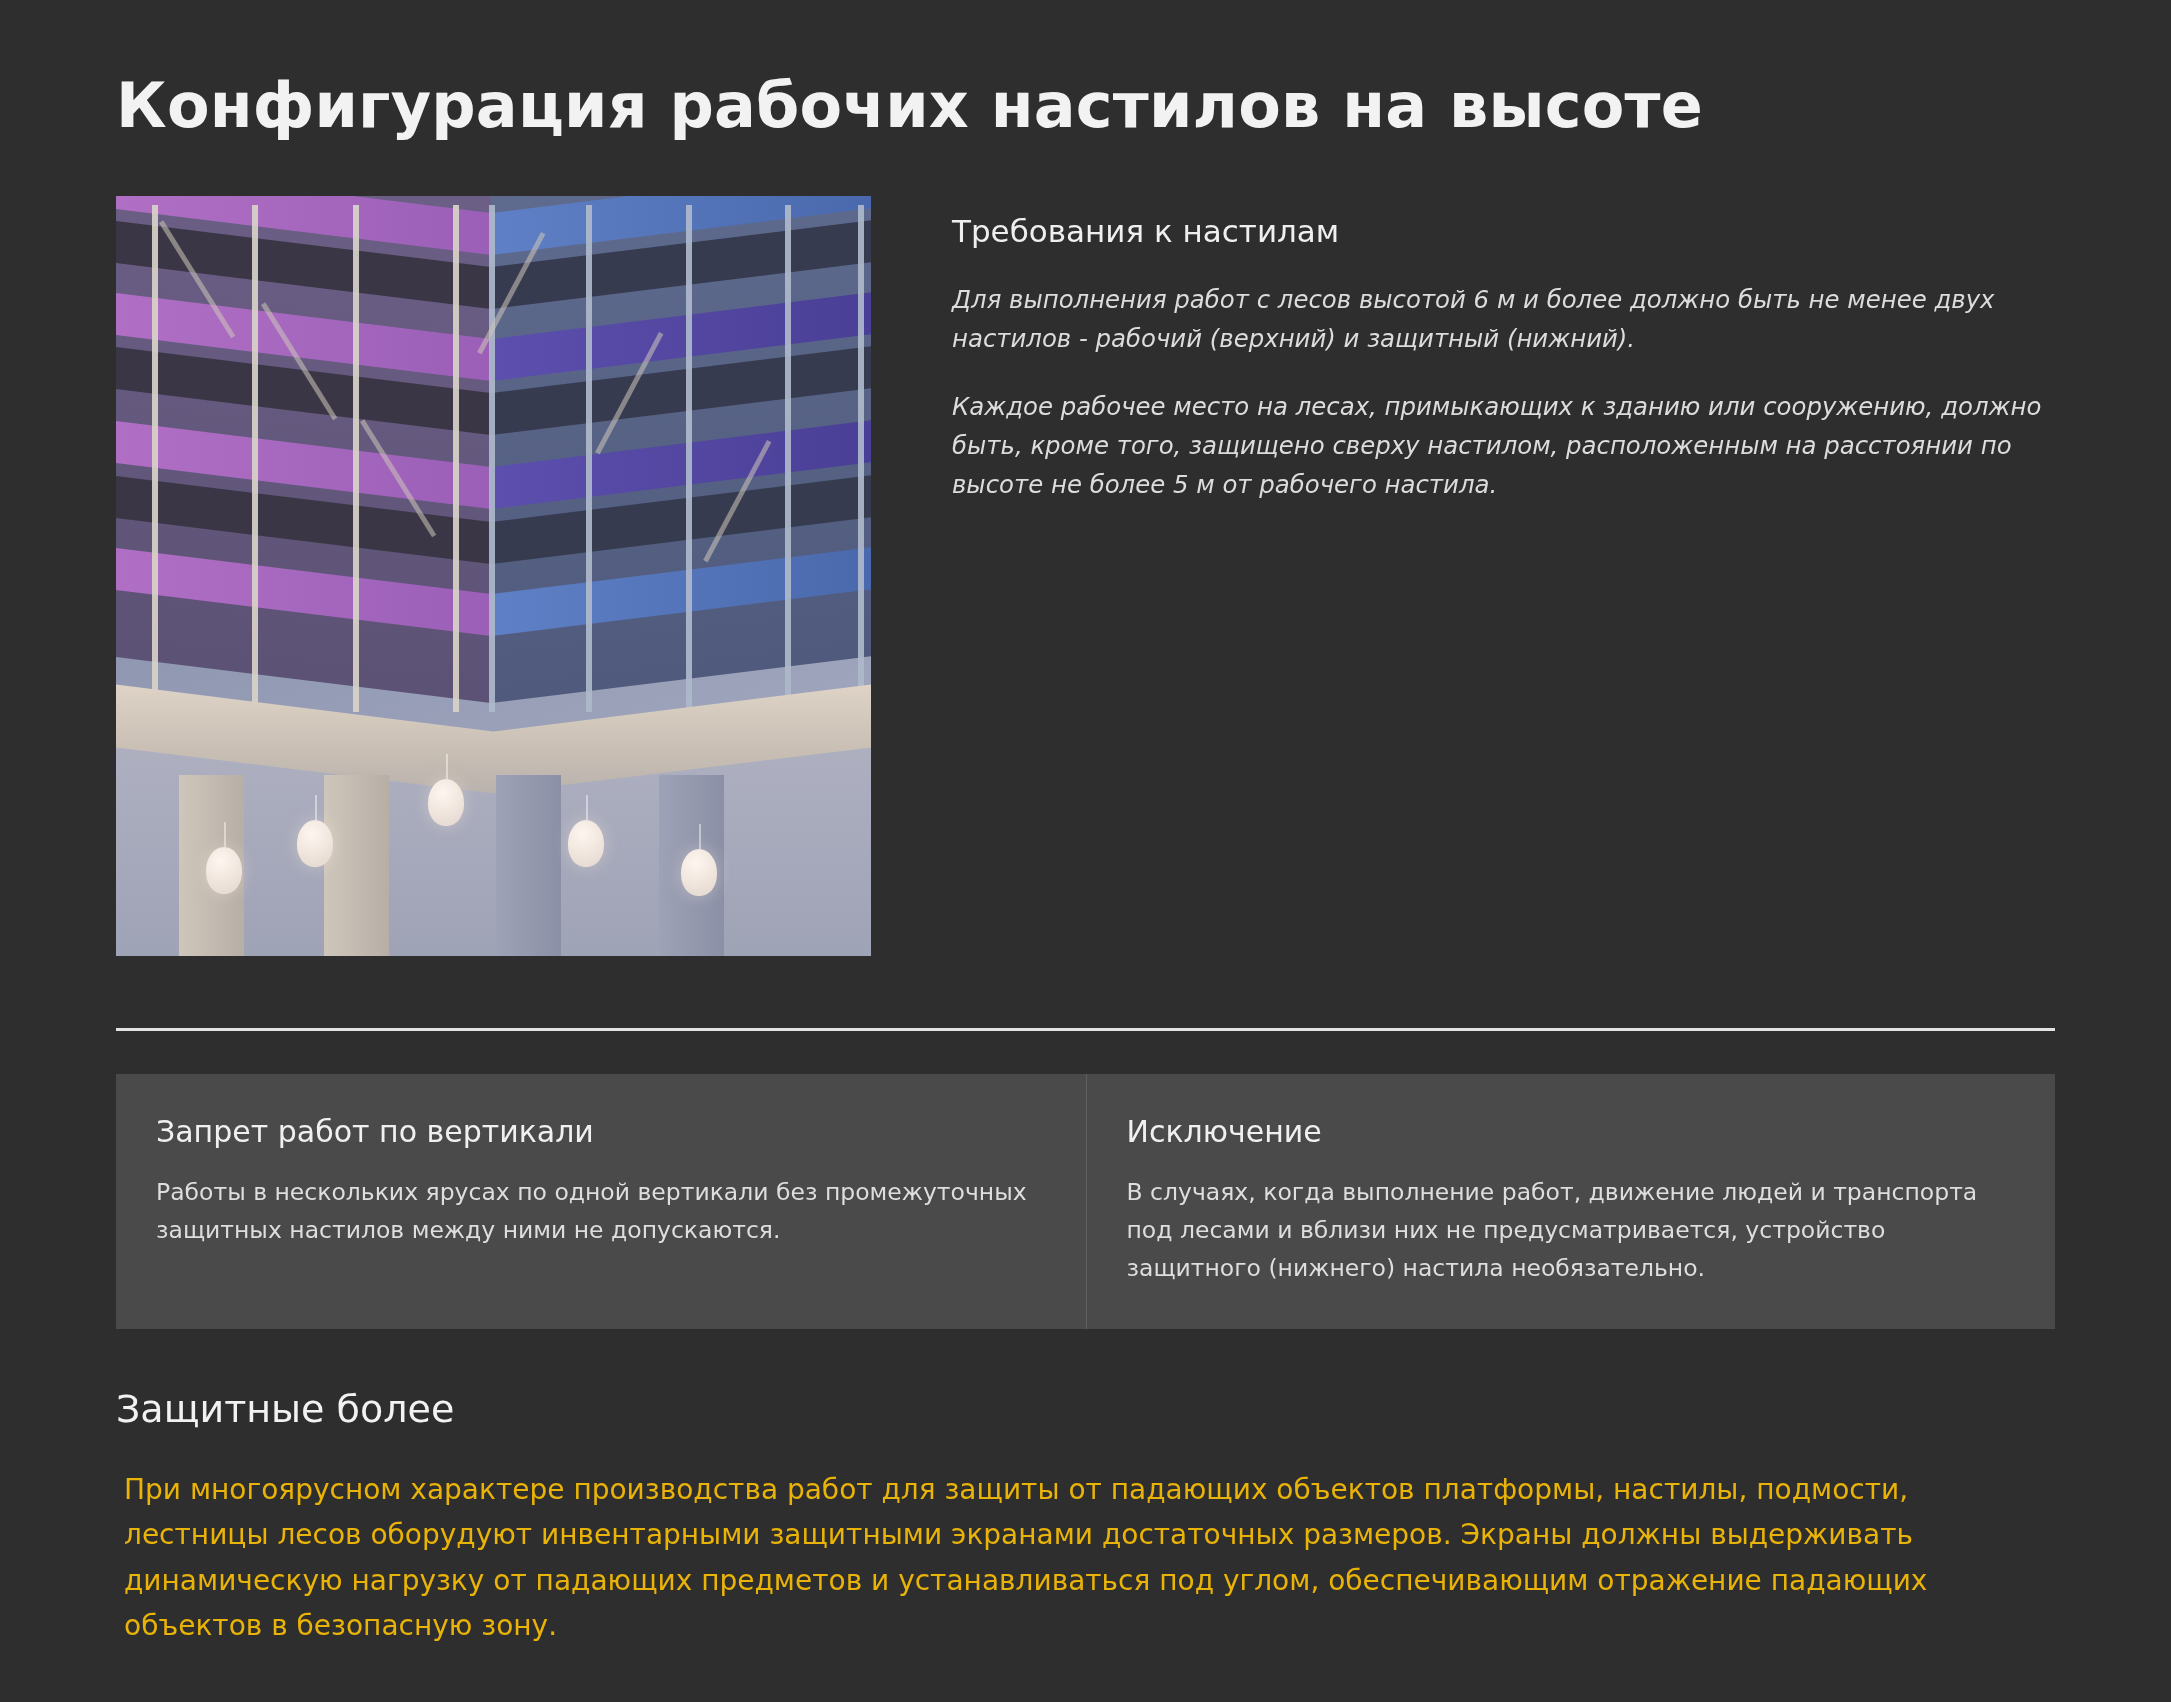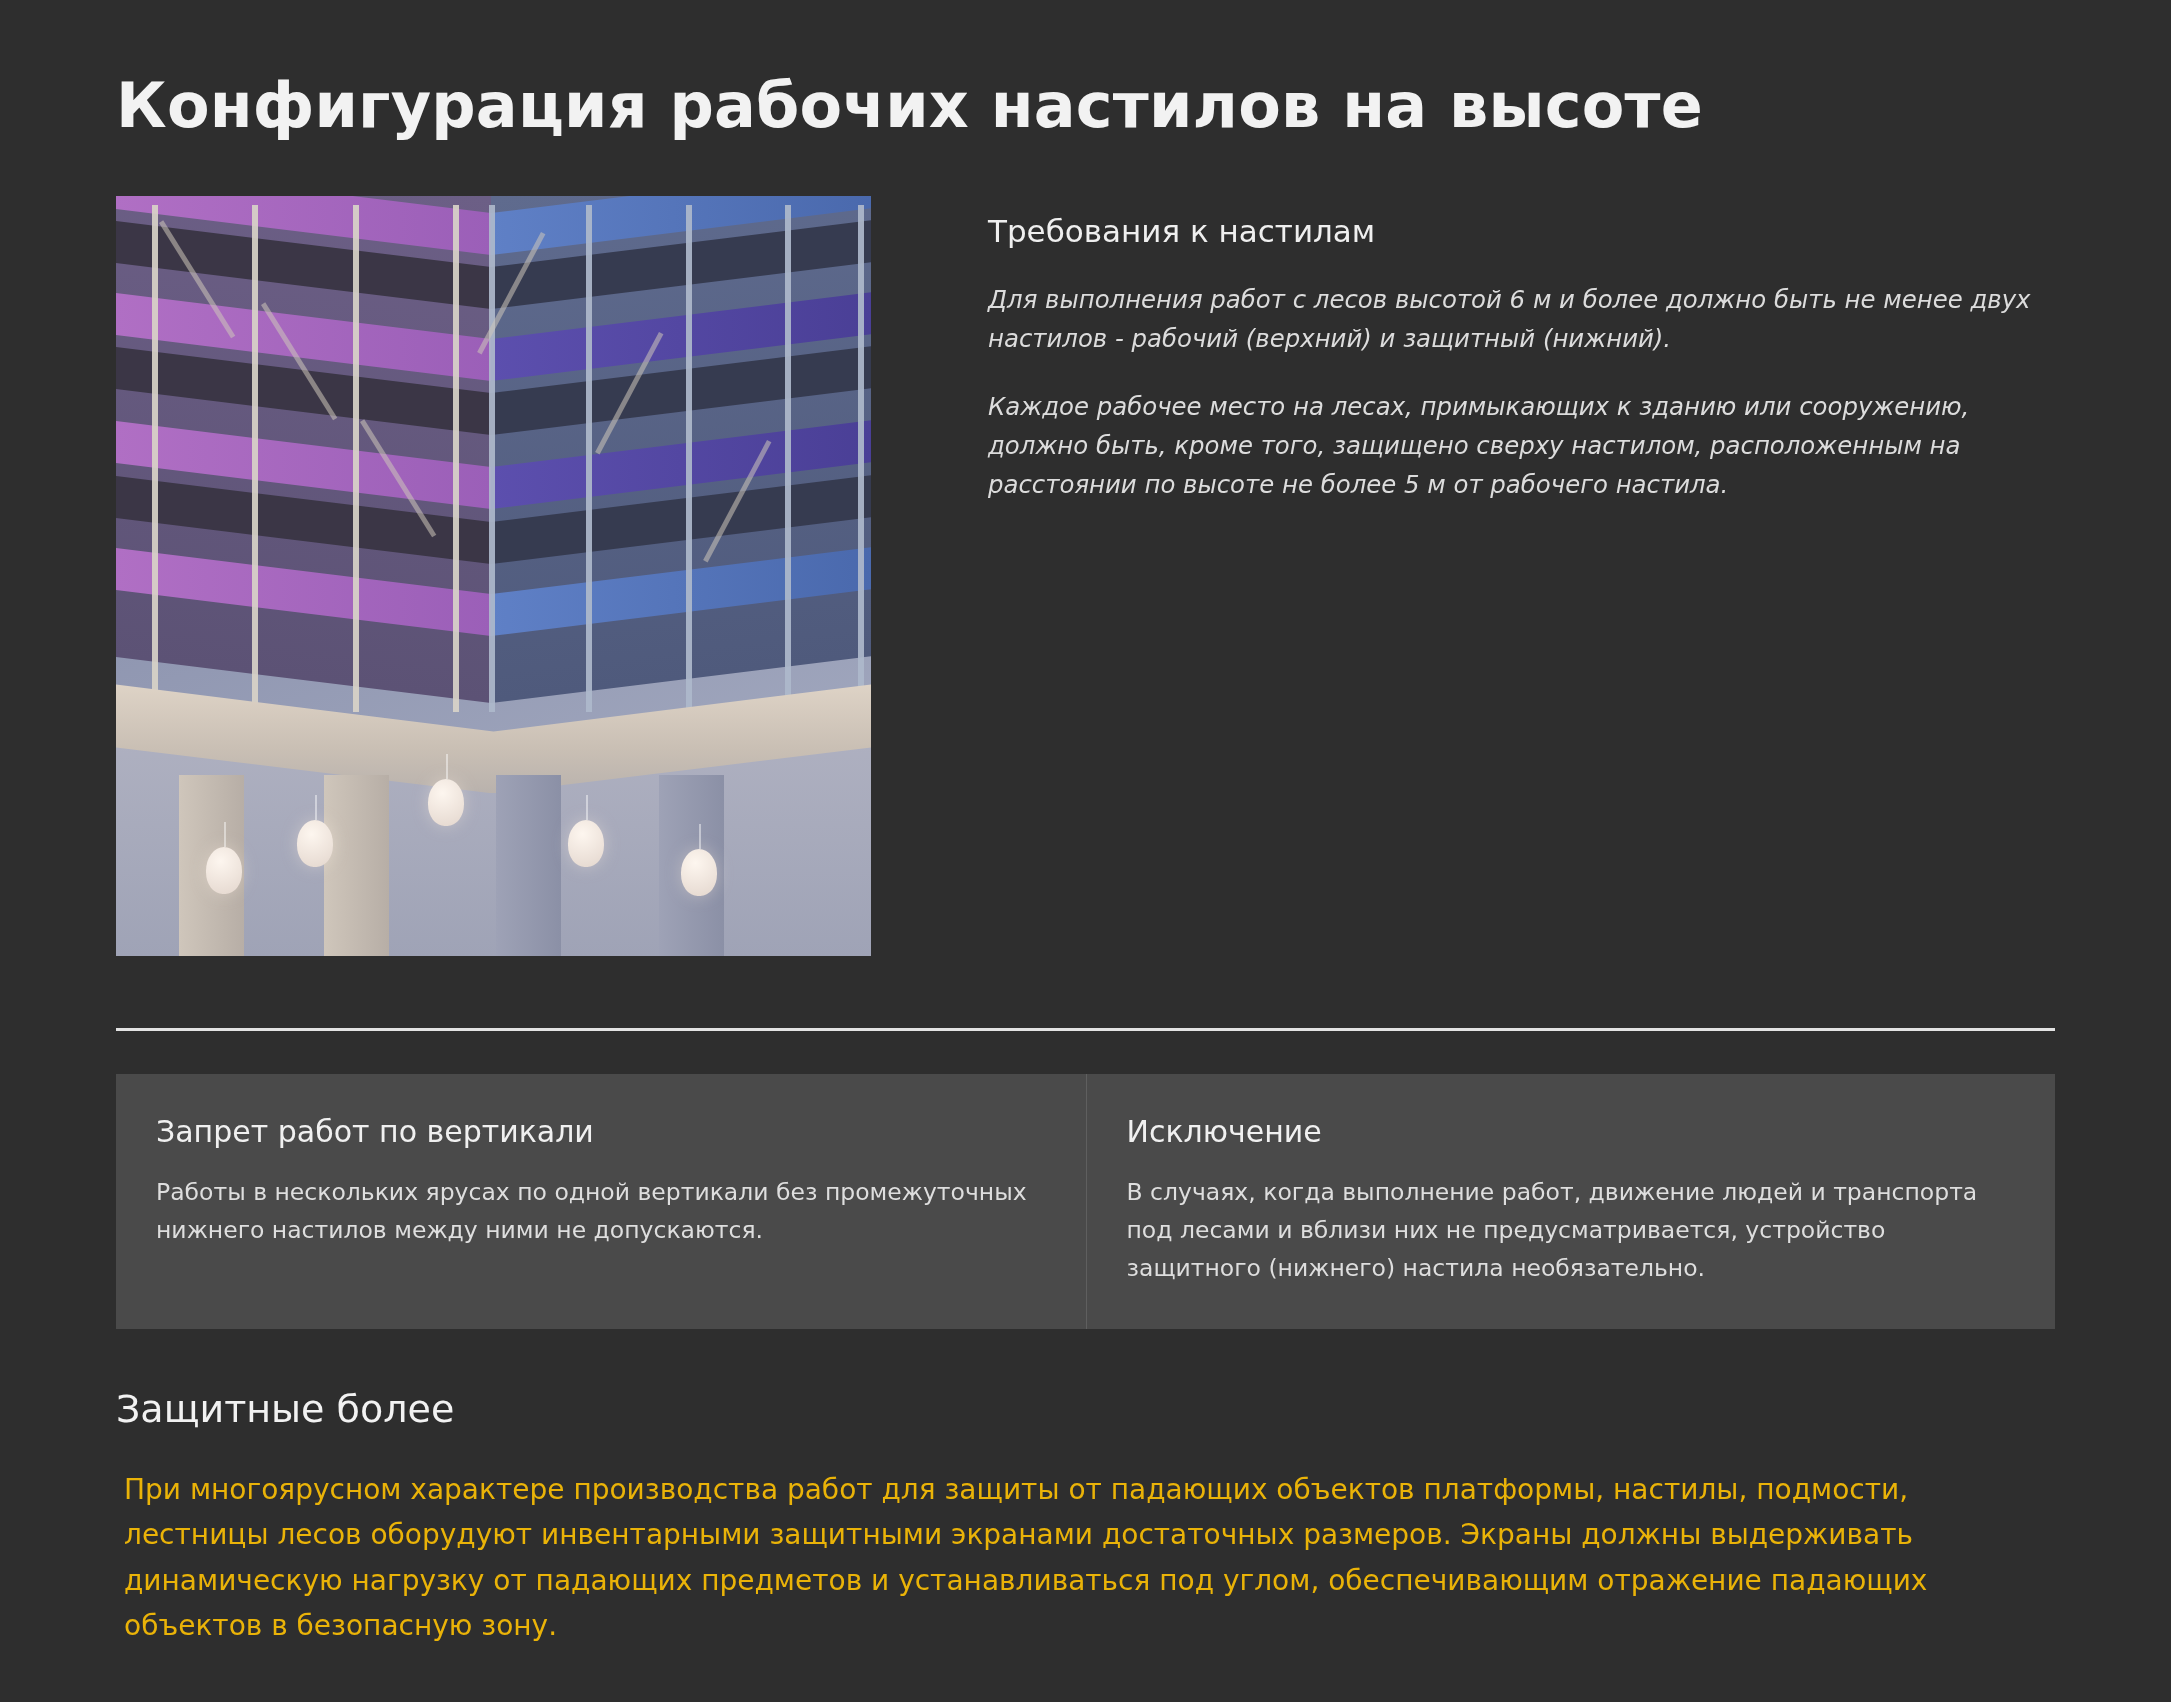--- a/index.html
+++ b/index.html
@@ -30,21 +30,20 @@
     color: #f2f2f2;
     margin: 16.3px 0 0 0;
     line-height: 1.1;
   }
 
   
   .top-section {
     display: flex;
     align-items: flex-start;
     margin-top: 56px;
-    gap: 36px;
   }
   .figure {
     width: 755px;
     height: 760px;
     flex: 0 0 755px;
     position: relative;
     overflow: hidden;
     background: #6b6f84;
   }
   
@@ -282,21 +281,21 @@
       <p class="para">Каждое рабочее место на лесах, примыкающих к зданию или сооружению, должно быть, кроме того, защищено сверху настилом, расположенным на расстоянии по высоте не более 5 м от рабочего настила.</p>
     </div>
 
   </div>
 
   <div class="divider"></div>
 
   <div class="cards">
     <div class="card">
       <h3 class="card-title">Запрет работ по вертикали</h3>
-      <p class="card-body">Работы в нескольких ярусах по одной вертикали без промежуточных нижнего настилов между ними не допускаются.</p>
+      <p class="card-body">Работы в нескольких ярусах по одной вертикали без промежуточных защитных настилов между ними не допускаются.</p>
     </div>
     <div class="card">
       <h3 class="card-title">Исключение</h3>
       <p class="card-body">В случаях, когда выполнение работ, движение людей и транспорта под лесами и вблизи них не предусматривается, устройство защитного (нижнего) настила необязательно.</p>
     </div>
   </div>
 
   <h2 class="section-head">Защитные более</h2>
   <p class="bottom-para">При многоярусном характере производства работ для защиты от падающих объектов платформы, настилы, подмости, лестницы лесов оборудуют инвентарными защитными экранами достаточных размеров. Экраны должны выдерживать динамическую нагрузку от падающих предметов и устанавливаться под углом, обеспечивающим отражение падающих объектов в безопасную зону.</p>
 

